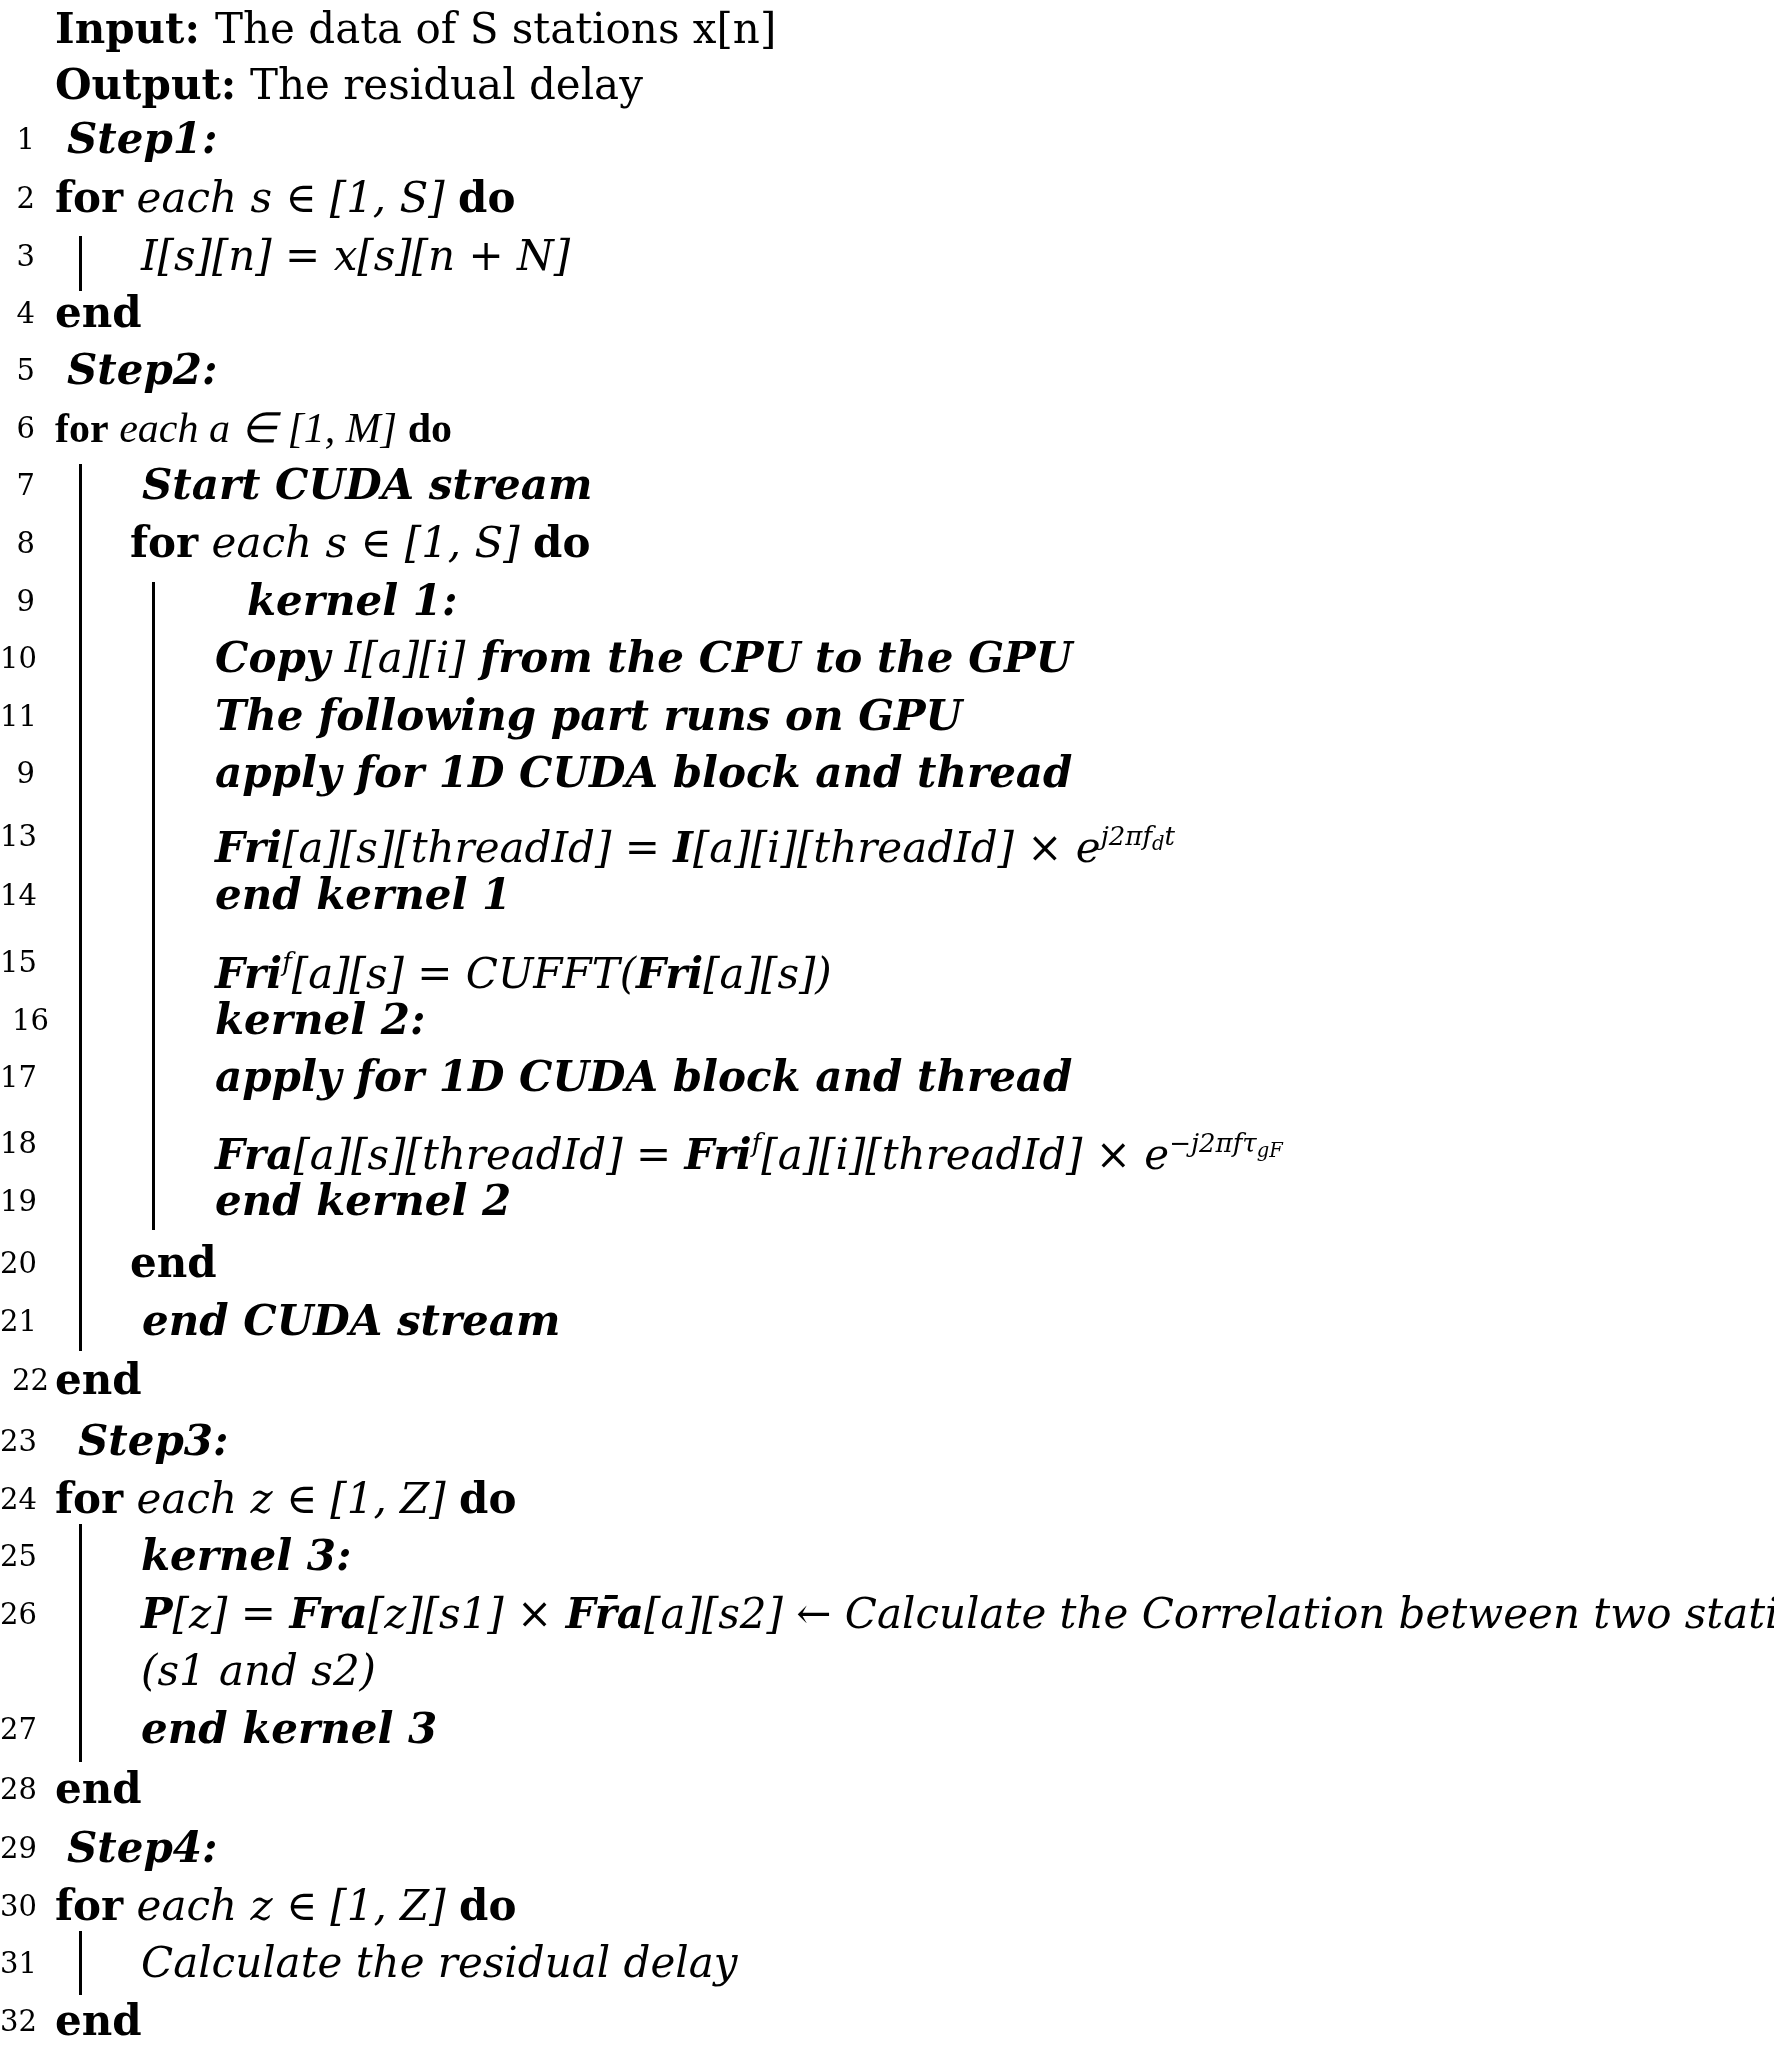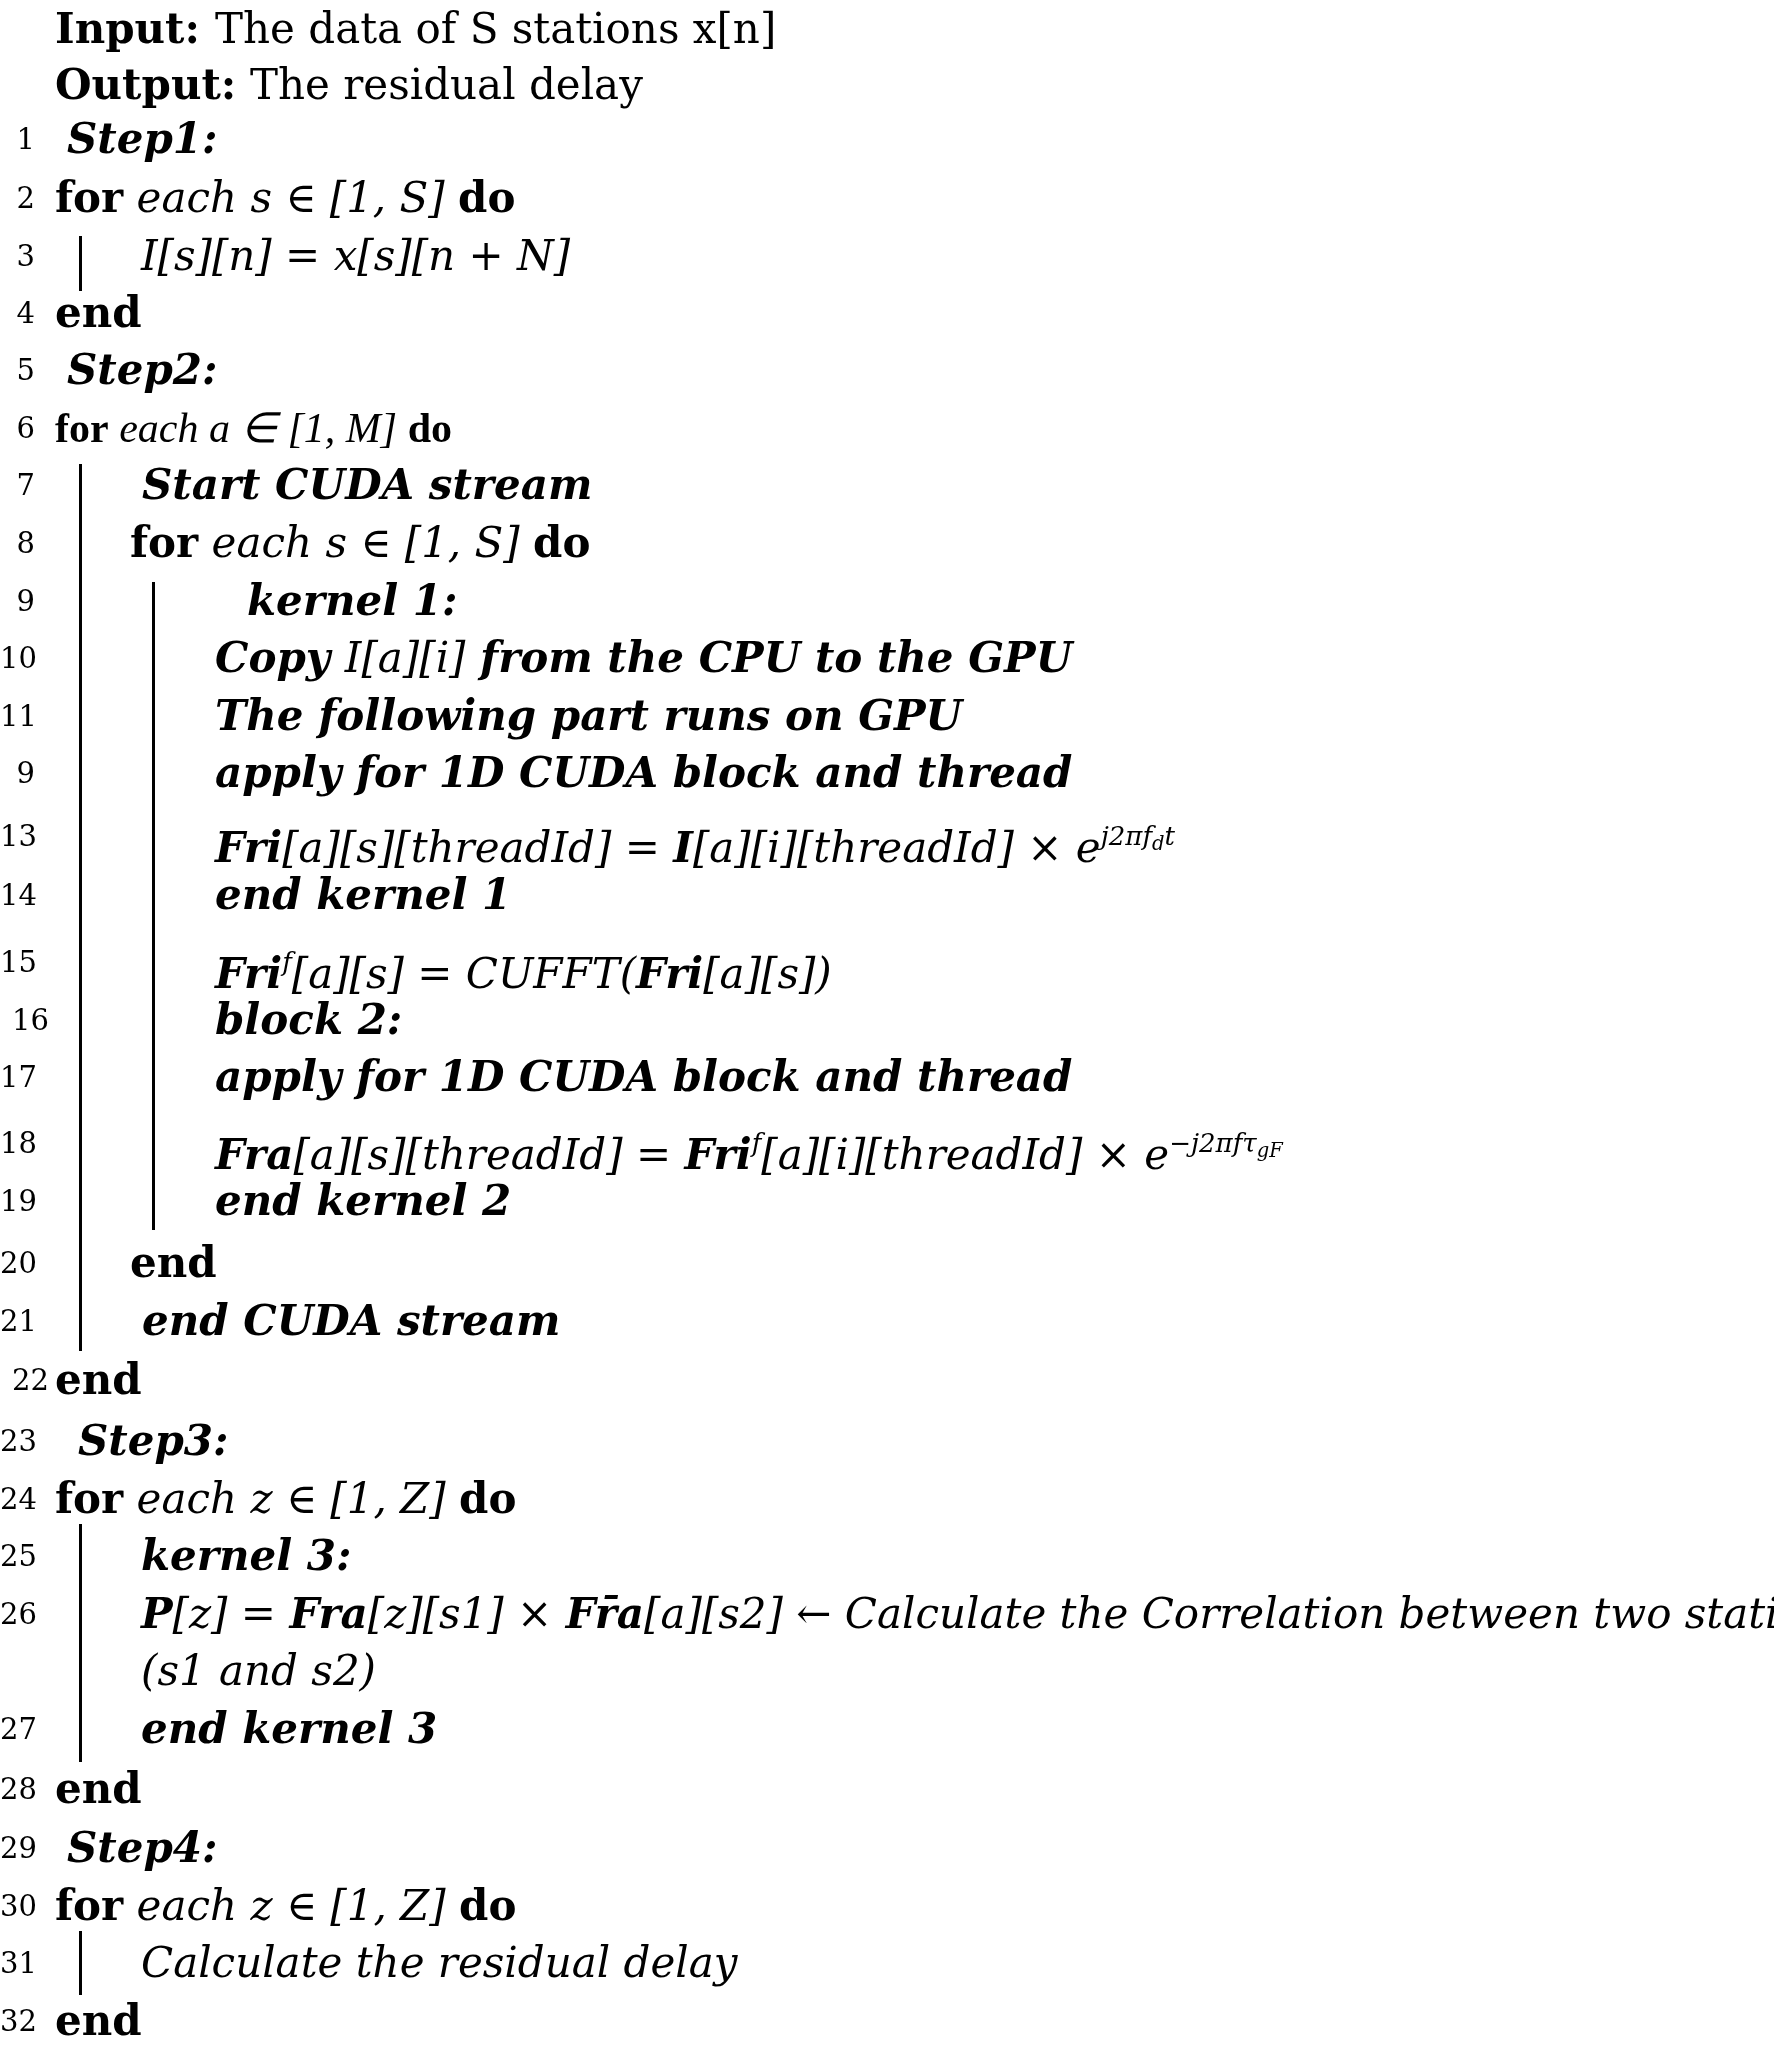--- a/index.html
+++ b/index.html
@@ -122,21 +122,21 @@
 
 <div class="line" style="top:933px;">
   <span class="num" style="left:0;">15</span>
   <span class="txt m" style="left:215px;">
     <span class="b">Fri</span><span class="sup">f</span><span>[a][s] = CUFFT(</span><span class="b">Fri</span><span>[a][s])</span>
   </span>
 </div>
 
 <div class="line" style="top:991px;">
   <span class="num" style="left:0;margin-left:12px;">16</span>
-  <span class="txt bi" style="left:215px;">block 2:</span>
+  <span class="txt bi" style="left:215px;">kernel 2:</span>
 </div>
 
 <div class="line" style="top:1048px;">
   <span class="num" style="left:0;">17</span>
   <span class="txt bi" style="left:215px;">apply for 1D CUDA block and thread</span>
 </div>
 
 <div class="line" style="top:1114px;">
   <span class="num" style="left:0;">18</span>
   <span class="txt m" style="left:215px;">

